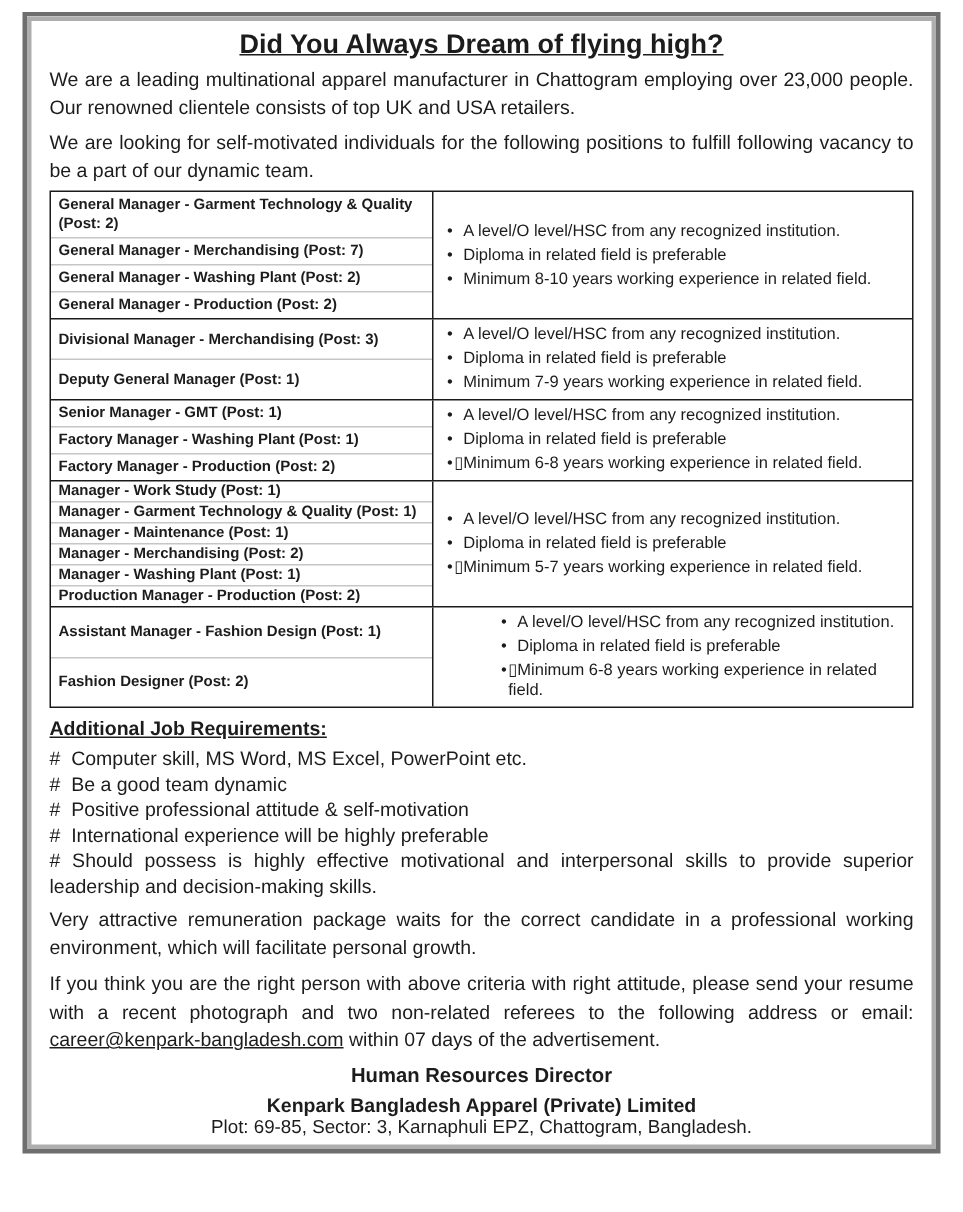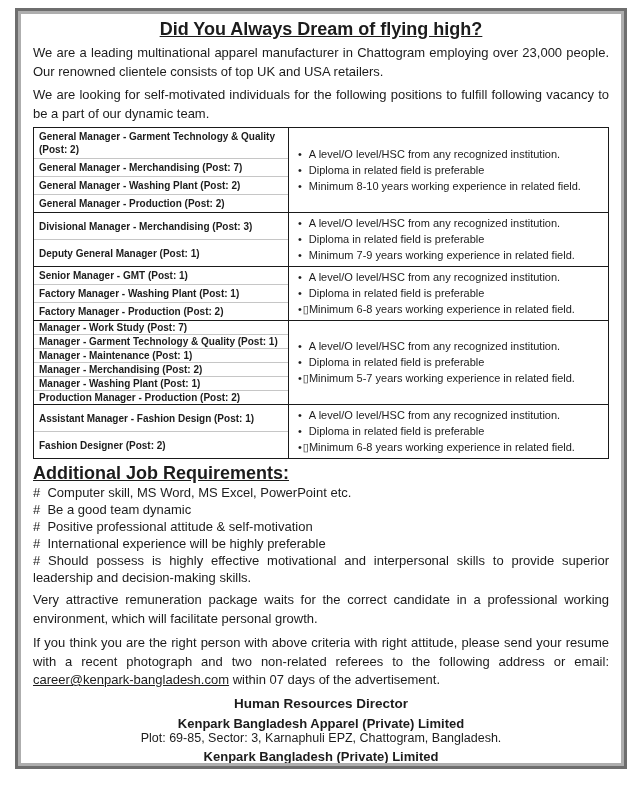--- a/index.html
+++ b/index.html
@@ -20,42 +20,42 @@
   .title {
     margin:0 0 7px 0; padding-top:2px;
     font-size:18px; font-weight:bold; text-decoration:underline;
     text-align:center; line-height:15px;
   }
   .para { font-size:13px; line-height:18.5px; text-align:justify; margin:0 0 5px 0; }
   .para.tight-b { margin-bottom:4px; }
 
   .jobs-table { border:1px solid #1a1a1a; }
   .block { display:flex; align-items:stretch; border-bottom:1px solid #1a1a1a; }
-  .block:last-child { border-bottom:none; }
+  .block:last-child { border-bottom:none;gap:36px; }
   .col-left {
     width:255px; flex:0 0 255px; box-sizing:border-box;
     border-right:1px solid #1a1a1a; display:flex; flex-direction:column;
   }
   .pos-row {
     flex:1 1 auto; display:flex; align-items:center;
     padding:2px 5px; font-size:10px; font-weight:bold; line-height:13px;
     border-bottom:1px solid #c6c6c6;
   }
   .pos-row:last-child { border-bottom:none; }
   .block.compact .pos-row { line-height:11px; padding:1px 5px; }
   .col-right {
     flex:1 1 auto; box-sizing:border-box; display:flex; flex-direction:column;
     justify-content:center; gap:3px; padding:4px 6px 4px 9px;
   }
   .req-item { display:flex; align-items:flex-start; font-size:11px; line-height:13px; }
   .blt { flex:0 0 auto; margin-right:7px; }
   .req-item.tight .blt { margin-right:1px; }
 
   .section-heading {
-    margin:6px 0 3px 0; font-size:18px; font-weight:bold;
+    margin:6px 0 3px 0; font-size:13px; font-weight:bold;
     text-decoration:underline; line-height:16px;
   }
   .hash-item { font-size:13px; line-height:17px; text-align:justify; white-space:pre-wrap; }
 
   .closing { margin-top:5px; margin-bottom:0; }
   .apply { margin-top:6px; margin-bottom:0; }
   .email { color:inherit; }
 
   .signature { margin-top:6px; text-align:center; font-weight:bold; font-size:13.5px; line-height:15px; }
   .company { text-align:center; }
@@ -138,21 +138,21 @@
             </div>
           <div class="req-item tight">
               <span class="blt">•</span>
               <span class="txt">▯Minimum 6-8 years working experience in related field.</span>
             </div>
         </div>
       </div>
 
       <div class="block compact">
         <div class="col-left">
-          <div class="pos-row">Manager - Work Study (Post: 7)</div>
+          <div class="pos-row">Manager - Work Study (Post: 1)</div>
           <div class="pos-row">Manager - Garment Technology &amp; Quality (Post: 1)</div>
           <div class="pos-row">Manager - Maintenance (Post: 1)</div>
           <div class="pos-row">Manager - Merchandising (Post: 2)</div>
           <div class="pos-row">Manager - Washing Plant (Post: 1)</div>
           <div class="pos-row">Production Manager - Production (Post: 2)</div>
         </div>
         <div class="col-right">
           <div class="req-item">
               <span class="blt">•</span>
               <span class="txt">A level/O level/HSC from any recognized institution.</span>

